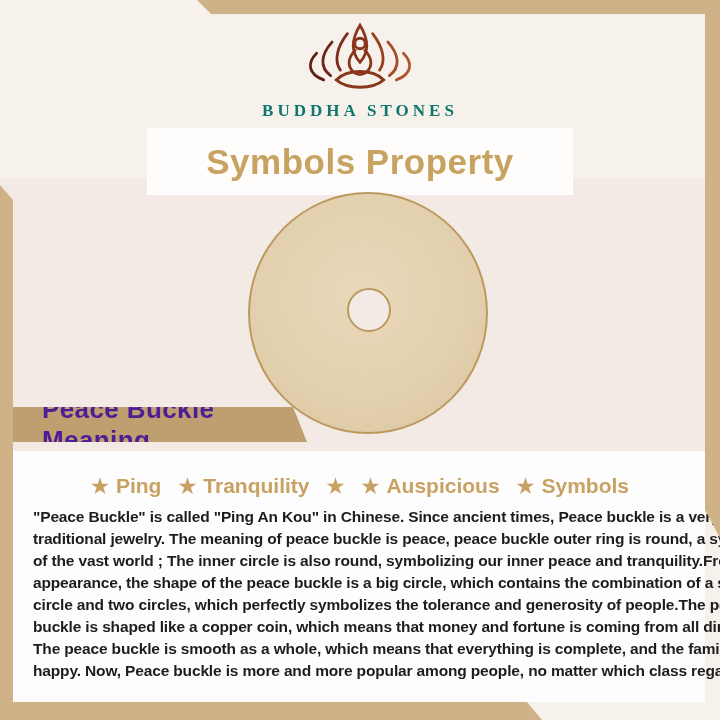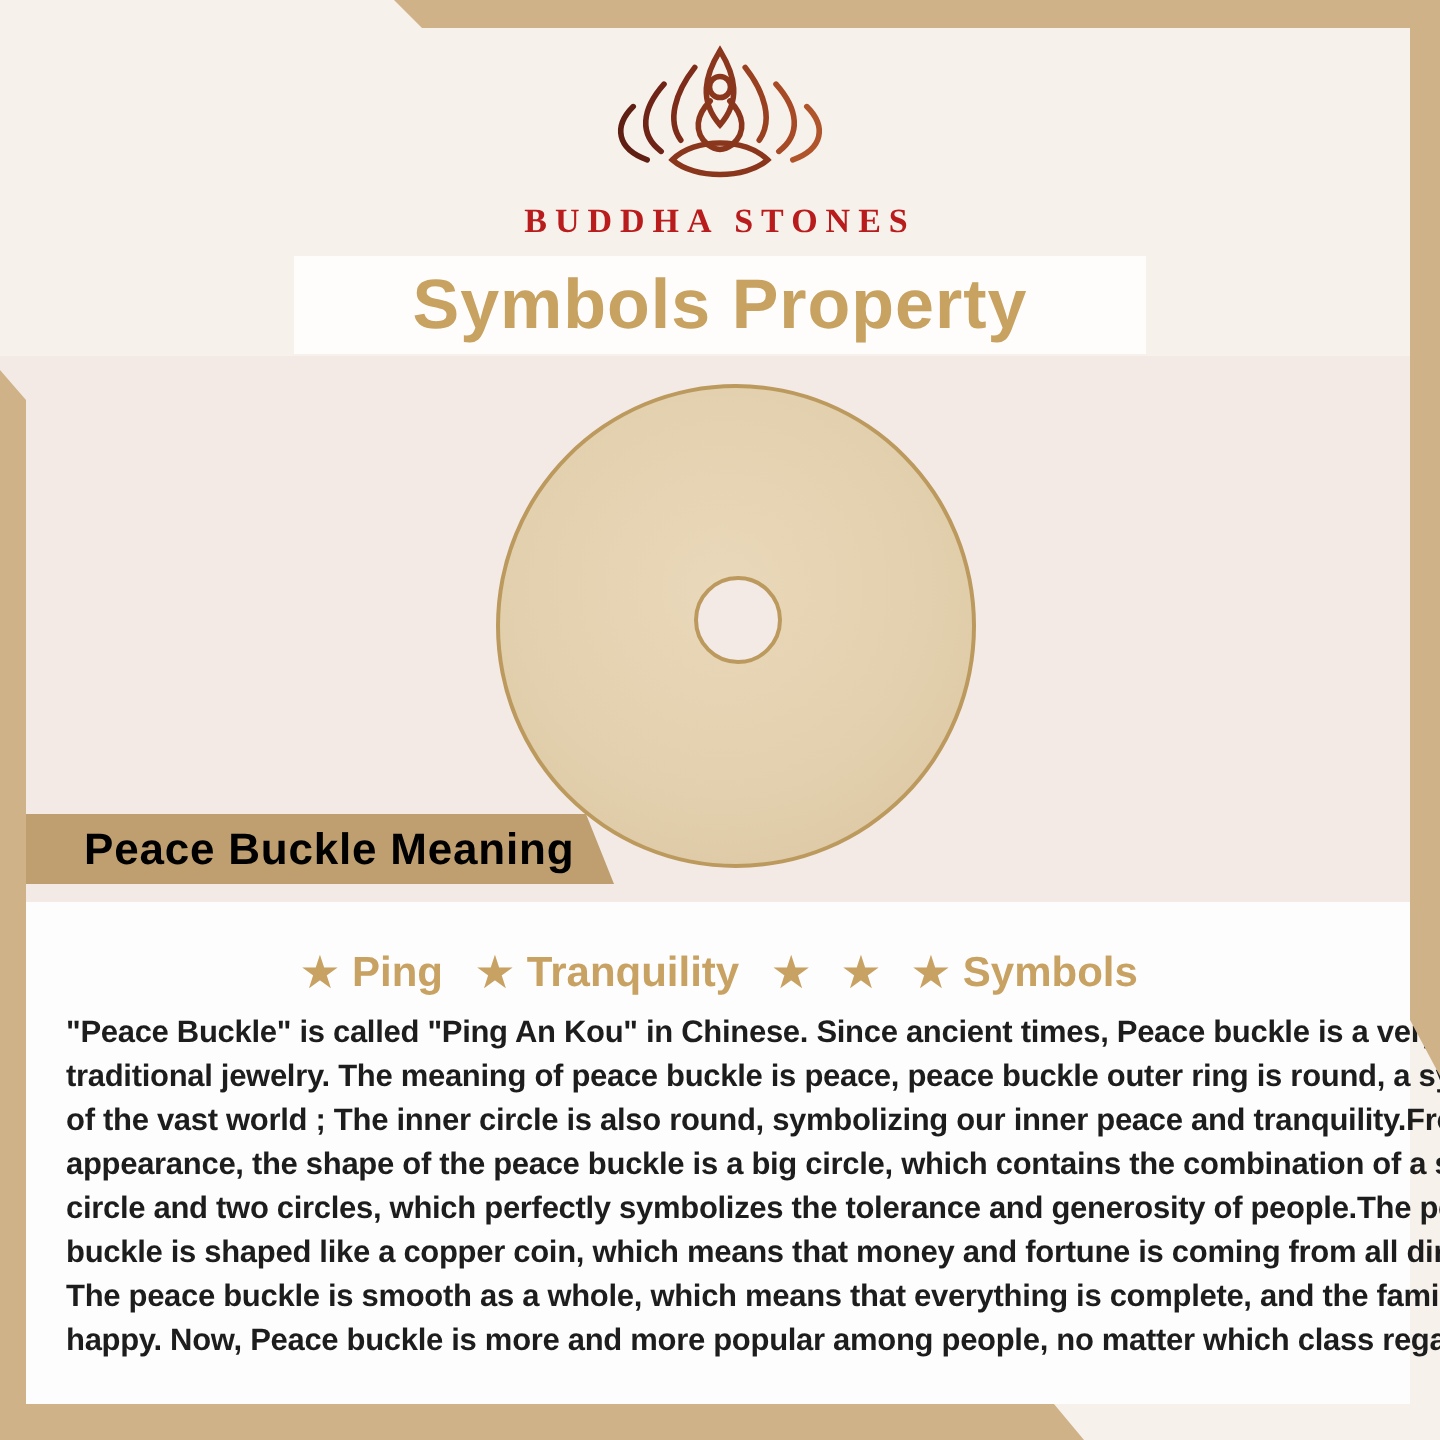--- a/index.html
+++ b/index.html
@@ -18,39 +18,39 @@
     clip-path:polygon(0 0,15px 0,15px 538px,0 510px);}
   .ribbon-left{left:0;top:185px;width:13px;height:535px;
     clip-path:polygon(0 0,13px 15px,13px 535px,0 535px);}
   .ribbon-bottom{left:0;top:702px;width:542px;height:18px;
     clip-path:polygon(0 0,527px 0,542px 18px,0 18px);}
 
   
   .logo{position:absolute;left:290px;top:22px;width:140px;height:78px;}
   .brand-name{position:absolute;left:0;top:101px;width:720px;text-align:center;
     font-family:"Liberation Serif",serif;font-size:17px;font-weight:700;
-    letter-spacing:4px;color:#b91c1c;}
+    letter-spacing:4px;color:#0f766e;}
 
   
-  .title-box{position:absolute;left:147px;top:128px;width:426px;height:49px;
+  .title-box{position:absolute;left:147px;top:128px;width:426px;height:67px;
     background:#fefdfc;display:flex;align-items:center;justify-content:center;}
   .title-box span{font-size:35px;font-weight:700;color:#c7a261;letter-spacing:.5px;}
 
   
   .disc{position:absolute;left:248px;top:192px;width:236px;height:238px;border-radius:50%;
     border:2px solid #bc9a5e;
     background:radial-gradient(circle at 47% 42%,#e9d8ba 0%,#e3d0ae 55%,#d9c49e 100%);}
   .disc-hole{position:absolute;left:97px;top:94px;width:40px;height:40px;border-radius:50%;
     background:#f3e9e5;border:2px solid #bc9a5e;}
 
   
   .banner{position:absolute;left:13px;top:407px;width:307px;height:35px;background:#bf9f70;
     clip-path:polygon(0 0,280px 0,294px 35px,0 35px);
     display:flex;align-items:center;}
-  .banner span{color:#000000;font-size:22px;font-weight:700;padding-left:29px;letter-spacing:.4px;}
+  .banner span{color:#4c1d95;font-size:26px;font-weight:700;padding-left:29px;letter-spacing:.4px;}
 
   
   .keywords{position:absolute;left:0;top:474px;width:720px;display:flex;
     justify-content:center;gap:17px;}
   .kw{display:flex;align-items:center;gap:7px;color:#c8a262;font-size:21px;font-weight:700;}
   .kw .star{font-size:20px;}
 
   
   .article{position:absolute;left:33px;top:506px;width:660px;color:#1d1d1d;}
   .article .line{white-space:nowrap;font-size:15.5px;font-weight:700;line-height:22px;
@@ -103,20 +103,21 @@
     </div>
     <div class="kw">
       <span class="star">★</span>
       <span>Tranquility</span>
     </div>
     <div class="kw">
       <span class="star">★</span>
     </div>
     <div class="kw">
       <span class="star">★</span>
+      <span>Auspicious</span>
     </div>
     <div class="kw">
       <span class="star">★</span>
       <span>Symbols</span>
     </div>
   </div>
 
   <div class="article">
     <div class="line">"Peace Buckle" is called "Ping An Kou" in Chinese. Since ancient times, Peace buckle is a very classic</div>
     <div class="line">traditional jewelry. The meaning of peace buckle is peace, peace buckle outer ring is round, a symbol</div>

